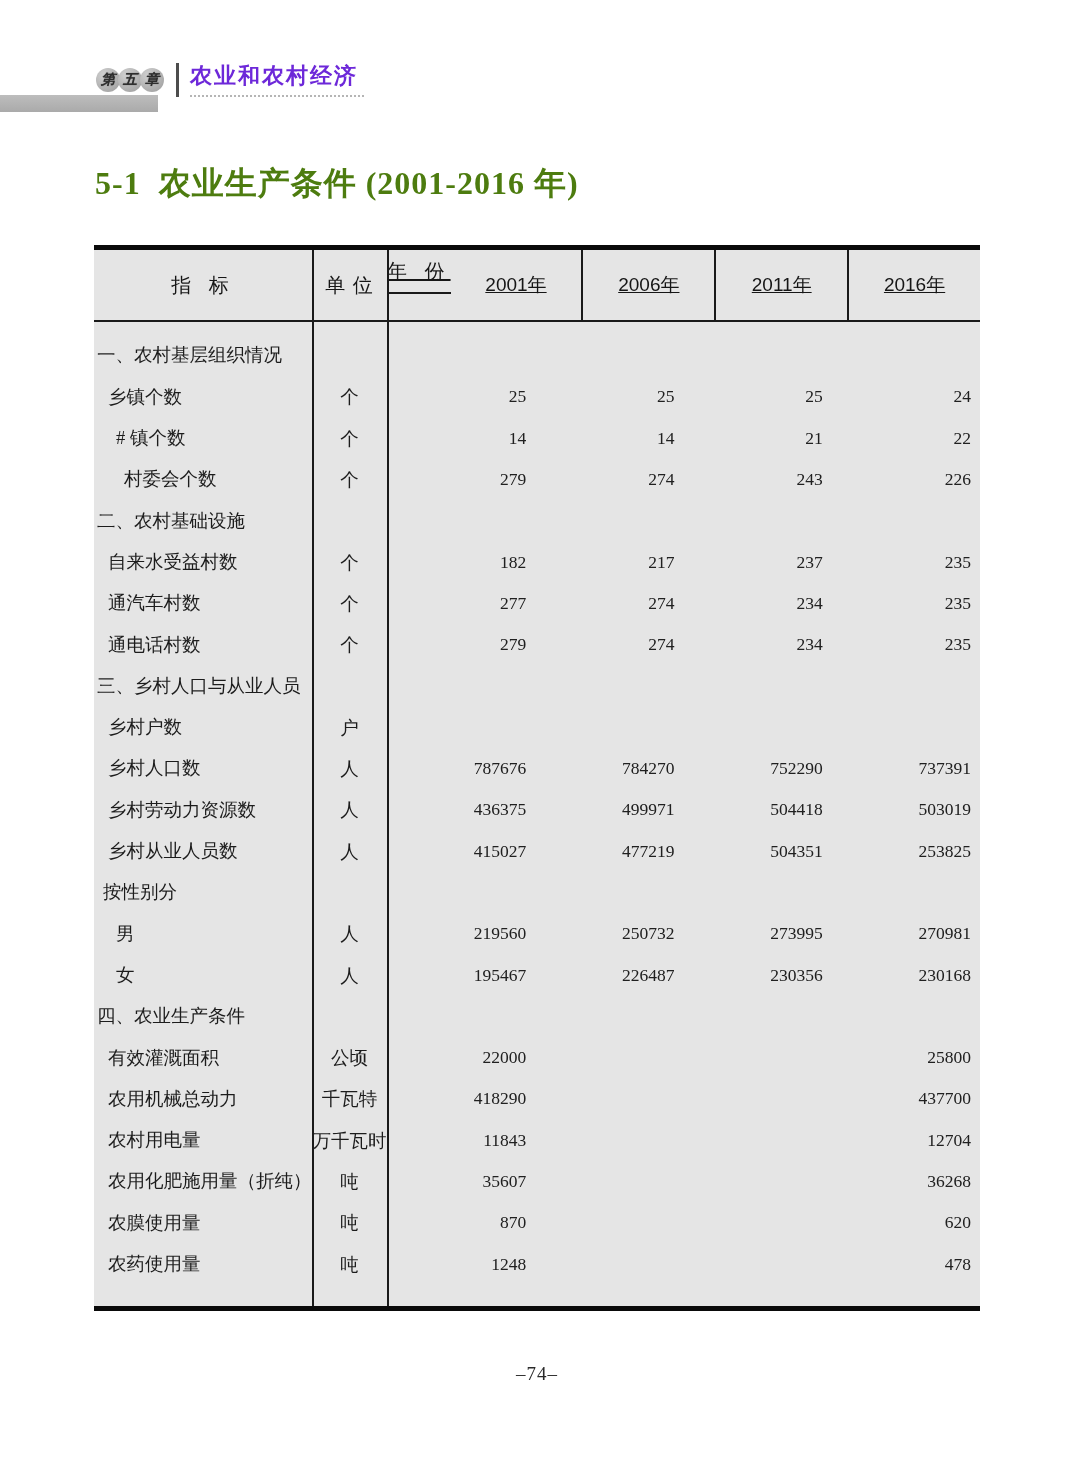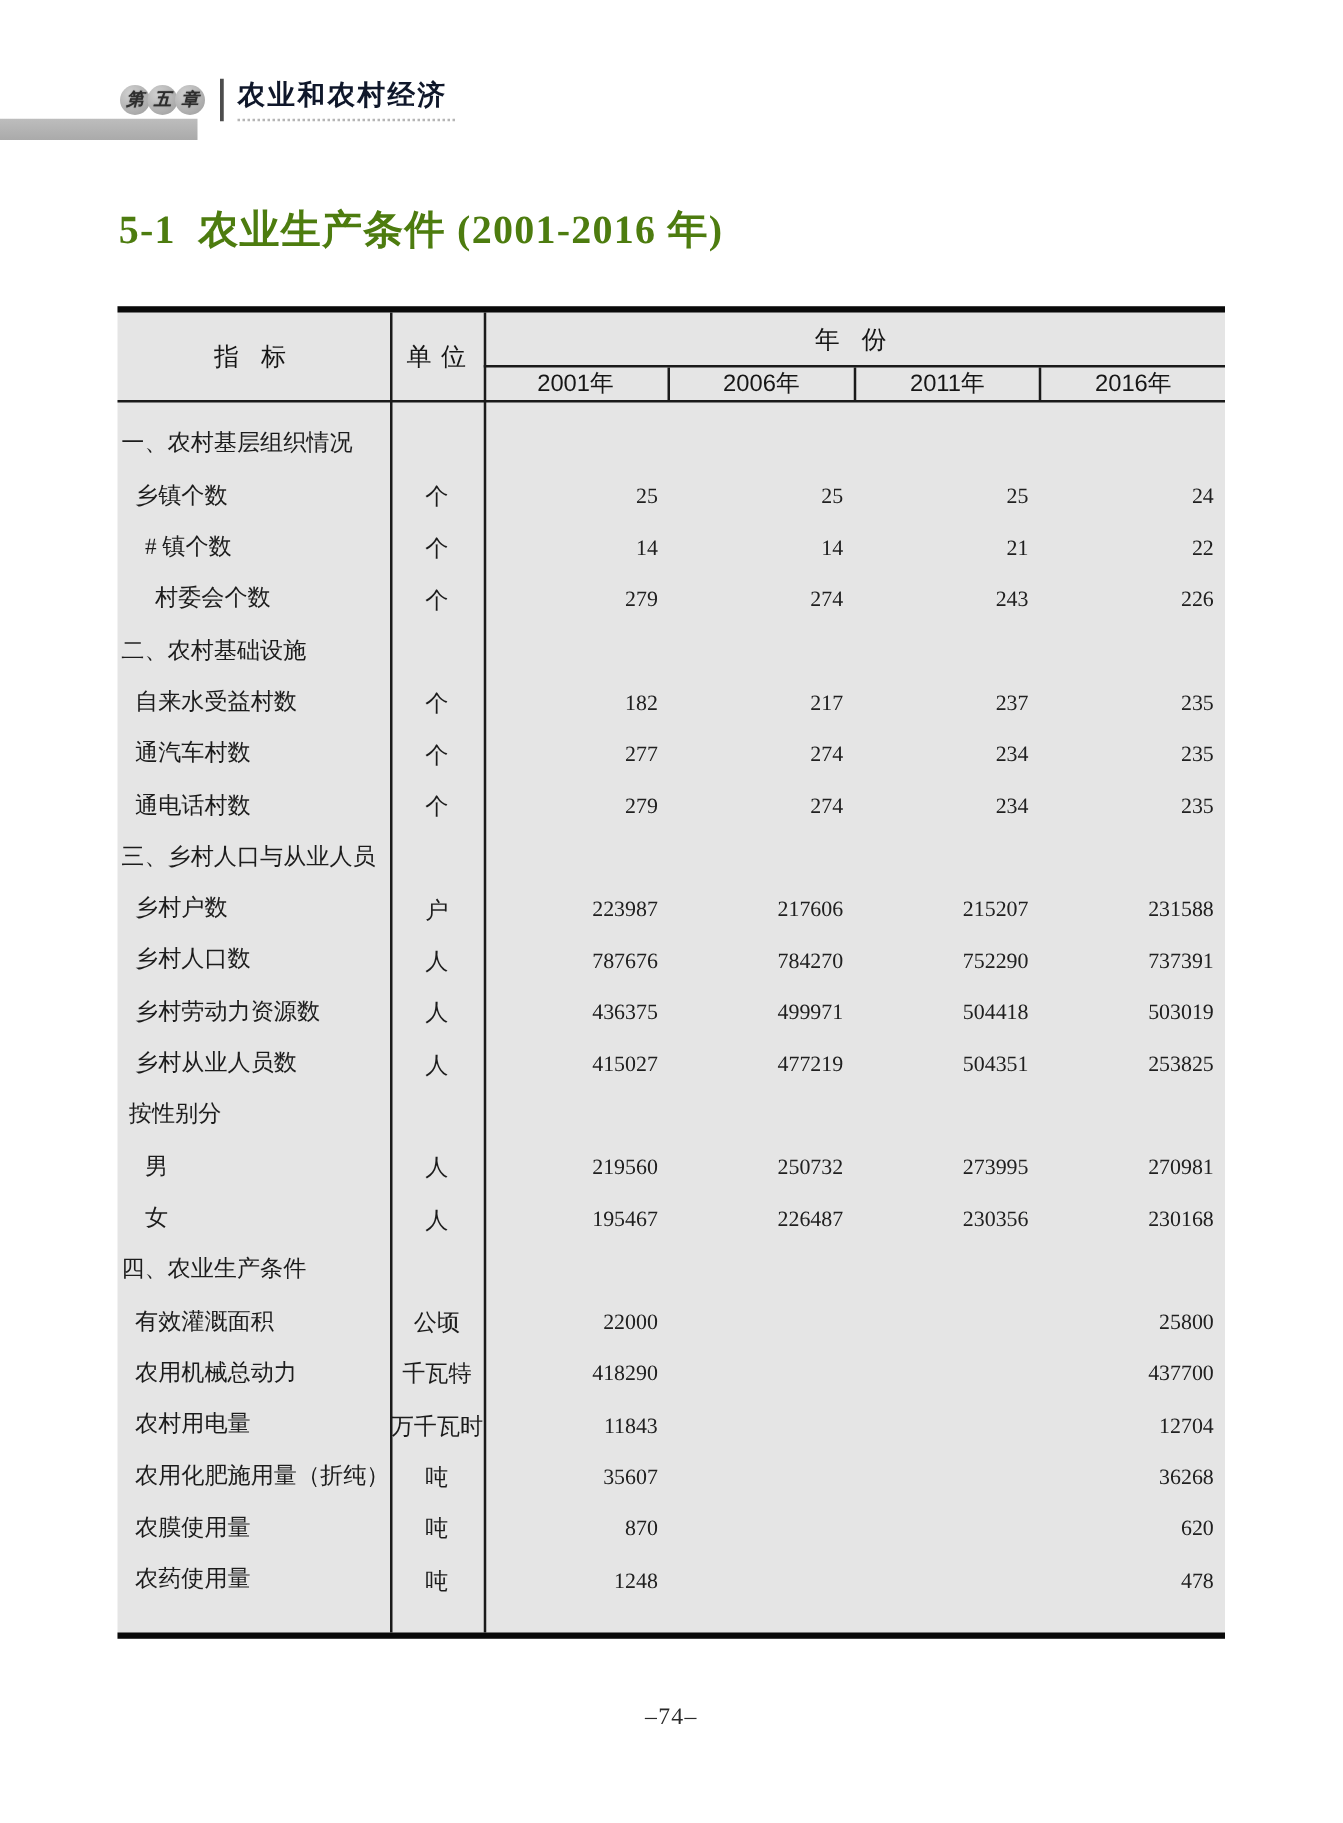--- a/index.html
+++ b/index.html
@@ -28,21 +28,21 @@
     font-size:14px; font-weight:bold; font-style:italic;
     font-family:"Liberation Serif",serif; margin-right:-2px;
     text-shadow:0 0 1px #555;
   }
   .chapter-divider {
     width:3px; height:34px; background:#4d4d4d; margin:0 11px 0 14px;
   }
   .chapter-title-wrap { display:flex; flex-direction:column; }
   .chapter-title {
     font-family:"Liberation Sans","DejaVu Sans",sans-serif;
-    font-weight:bold; font-size:22px; letter-spacing:2px; color:#0f172a;
+    font-weight:bold; font-size:22px; letter-spacing:2px; color:#6d28d9;
     line-height:1.2; white-space:nowrap;
   }
   .dotted-underline {
     width:174px; height:0; border-bottom:2px dotted #b5b5b5; margin-top:5px;
   }
 
   
   .doc-title {
     position:absolute; left:95px; top:162px;
     font-weight:bold; font-size:32px; letter-spacing:1px; color:#4d7c0f;
@@ -61,21 +61,21 @@
   .vline-2 { left:293px; }
 
   .thead {
     display:flex; height:72px; border-bottom:2px solid #1a1a1a;
     font-family:"Liberation Sans","DejaVu Sans",sans-serif; color:#161616;
   }
   .h-indicator { width:218px; display:flex; align-items:center; justify-content:center;
     font-size:20px; letter-spacing:6px; }
   .h-unit { width:75px; display:flex; align-items:center; justify-content:center;
     font-size:20px; letter-spacing:1px; }
-  .h-years { flex:1; display:flex; flex-direction:column; }
+  .h-years { flex:1; display:flex; flex-direction:row;text-decoration:underline; }
   .year-group {
     height:44px; display:flex; align-items:center; justify-content:center;
     font-size:20px; letter-spacing:6px; border-bottom:2px solid #1a1a1a;
   }
   .year-cells { display:flex; flex:1; }
   .year-cell {
     flex:1; display:flex; align-items:center; justify-content:center;
     font-size:19px; border-left:2px solid #1a1a1a;
   }
   .year-cell:first-child { border-left:none; }
@@ -225,26 +225,20 @@
     <div class="cell-vals">
             <div class="cell-val"></div>
             <div class="cell-val"></div>
             <div class="cell-val"></div>
             <div class="cell-val"></div>
           </div>
   </div>
         <div class="trow">
     <div class="cell-label" style="padding-left: 14px;">乡村户数</div>
     <div class="cell-unit">户</div>
-    <div class="cell-vals">
-            <div class="cell-val">223987</div>
-            <div class="cell-val">217606</div>
-            <div class="cell-val">215207</div>
-            <div class="cell-val">231588</div>
-          </div>
   </div>
         <div class="trow">
     <div class="cell-label" style="padding-left: 14px;">乡村人口数</div>
     <div class="cell-unit">人</div>
     <div class="cell-vals">
             <div class="cell-val">787676</div>
             <div class="cell-val">784270</div>
             <div class="cell-val">752290</div>
             <div class="cell-val">737391</div>
           </div>

